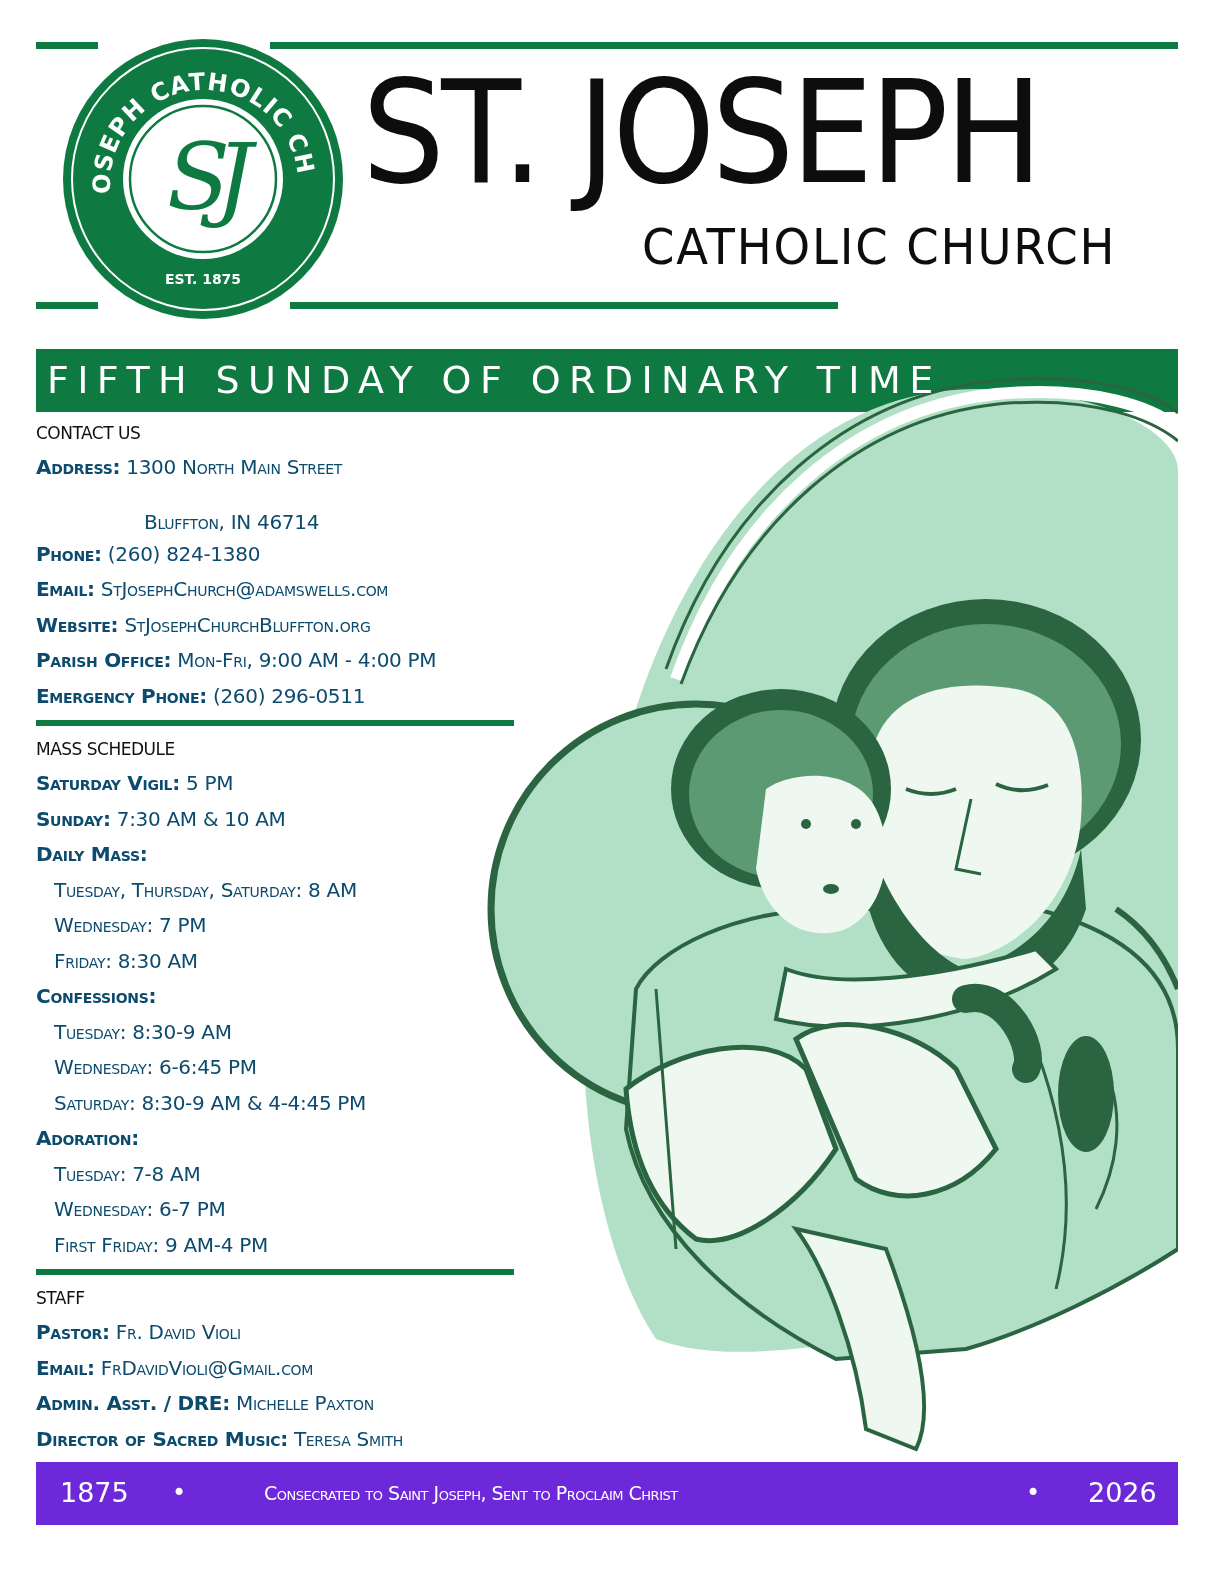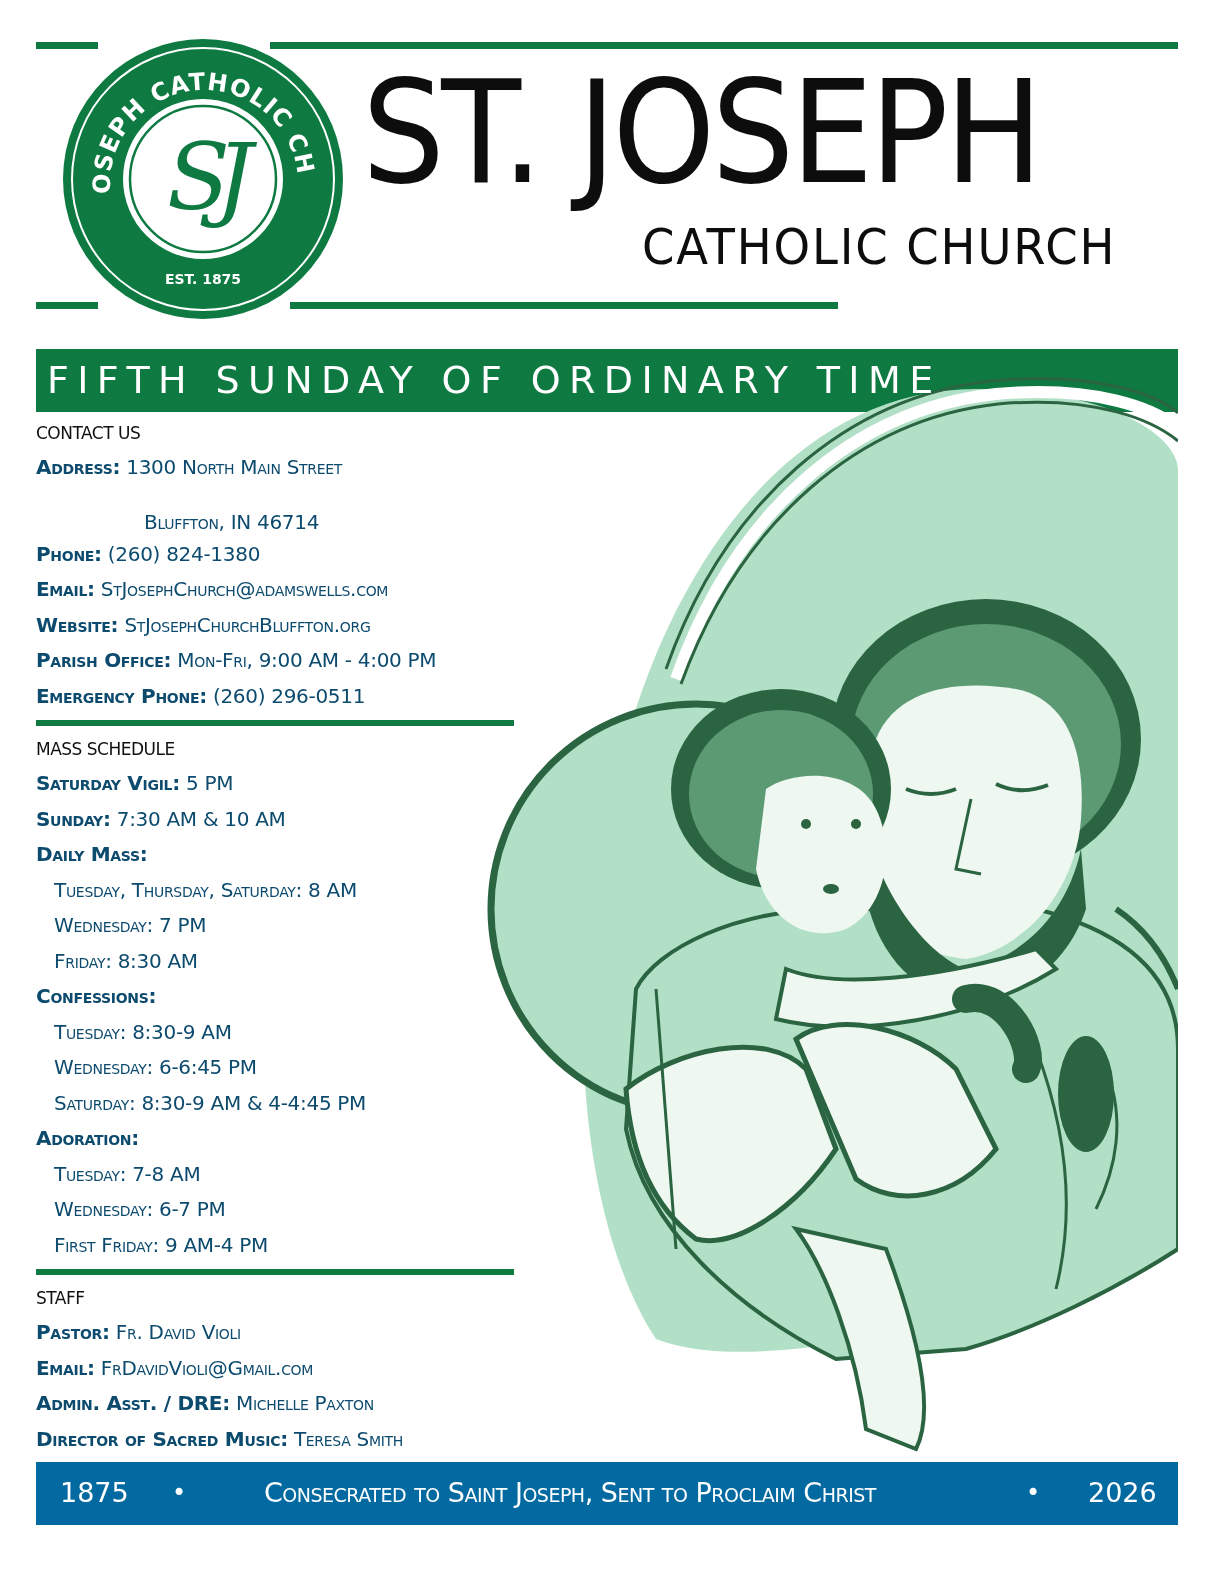--- a/index.html
+++ b/index.html
@@ -49,26 +49,26 @@
     color: #0c4a6e; white-space: nowrap; letter-spacing: -0.3px;
   }
   .line .lbl { font-weight: bold; font-variant: small-caps; }
   .line .val { font-variant: small-caps; }
   .line.indent { padding-left: 18px; }
   .line.addr2 { padding-left: 108px; line-height: 30px; margin-top: 21px; }
   .divider { height: 6px; background: #0e7a42; margin: 6px 0 6px 0; width: 478px; }
 
   .footer {
     position: absolute; left: 36px; top: 1462px; width: 1142px; height: 63px;
-    background: #0369a1; color: #fff; z-index: 1;
+    background: #6d28d9; color: #fff; z-index: 1;
   }
   .footer span { position: absolute; top: 13px; font-family: "DejaVu Sans", sans-serif; font-size: 27px; line-height: 36px; white-space: nowrap; }
   .footer .yr-left { left: 24px; }
   .footer .dot-left { left: 136px; font-size: 24px; }
-  .footer .motto { left: 228px; font-variant: small-caps; font-size: 27px; letter-spacing: -0.5px; }
+  .footer .motto { left: 228px; font-variant: small-caps; font-size: 19px; letter-spacing: -0.5px; }
   .footer .dot-right { left: 990px; font-size: 24px; }
   .footer .yr-right { left: 1052px; }
 </style>
 </head>
 <body>
 
 <div class="rule rule-top-left"></div>
 <div class="rule rule-top-right"></div>
 <div class="rule rule-bottom-left"></div>
 <div class="rule rule-bottom-mid"></div>

